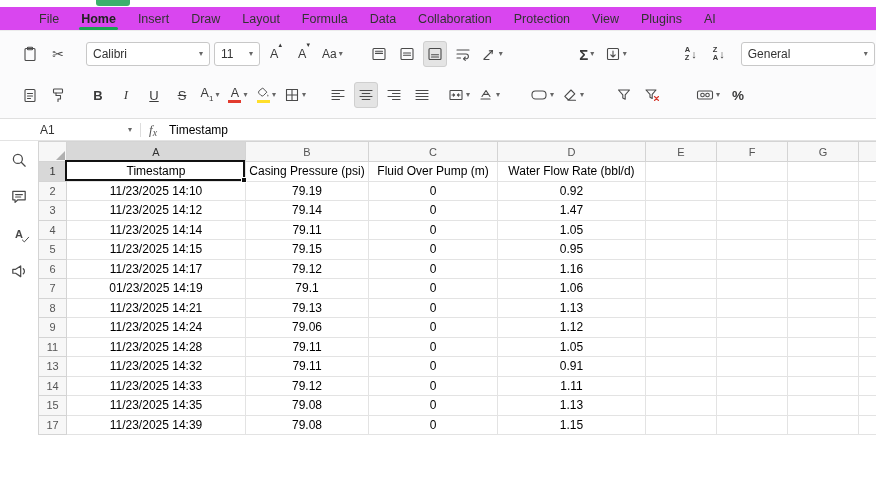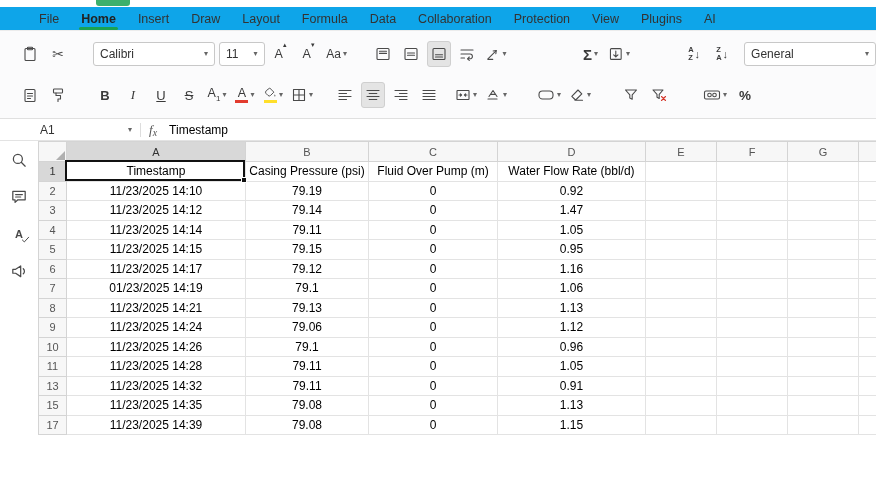--- a/index.html
+++ b/index.html
@@ -8,21 +8,21 @@
     font-family:"Liberation Sans","DejaVu Sans",sans-serif;
     font-size:12px; color:#333; background:#fff; position:relative;
   }
 
   
   .tabstrip { height:7px; position:relative; background:#fff; }
   .tab-frag { position:absolute; left:96px; top:0; width:34px; height:6px;
               background:#1aa252; border-radius:0 0 3px 3px; opacity:.85; }
 
   
-  .menubar { display:flex; align-items:center; height:23px; padding-left:28px; background:#0ea5e9; }
+  .menubar { display:flex; align-items:center; height:23px; padding-left:28px; background:#d946ef; }
   .menu-item { position:relative; padding:3px 11px; font-size:12.5px; color:#333; cursor:default; white-space:nowrap; }
   .menu-item.active { color:#222; font-weight:bold; }
   .menu-item.active::after { content:""; position:absolute; left:9px; right:9px; bottom:-1px;
                              height:3px; background:#1aa252; border-radius:2px; }
 
   
   .toolbar { height:89px; background:#fbfbfc; border-top:1px solid #ececec; border-bottom:1px solid #e0e0e0;
              padding:5px 0 5px 18px; display:flex; flex-direction:column; justify-content:space-between; }
   .tb-row { display:flex; align-items:center; height:36px; gap:4px; flex-wrap:nowrap; }
   .tbtn { display:inline-flex; align-items:center; justify-content:center; height:26px; min-width:24px;
@@ -78,21 +78,21 @@
   .grid tbody td { height:19.5px; border:1px solid #e3e3e3; font-size:12px; color:#000;
                    text-align:center; padding:0; white-space:nowrap; overflow:visible; }
   .corner-tri { position:absolute; right:1px; bottom:1px; width:0; height:0;
                 border-left:9px solid transparent; border-bottom:9px solid #b0b0b0; }
   .sel-overlay { position:absolute; left:27px; top:19px; width:180px; height:21px;
                  border:2px solid #111111; pointer-events:none; z-index:2; }
   .fill-handle { position:absolute; right:-4px; bottom:-4px; width:6px; height:6px;
                  background:#111111; border:1px solid #fff; pointer-events:auto; }
 
   
-  .ml30{margin-left:19px}.ml18{margin-left:18px}.ml66{margin-left:66px}.ml46{margin-left:46px}
+  .ml30{margin-left:12px}.ml18{margin-left:18px}.ml66{margin-left:66px}.ml46{margin-left:46px}
   .ml6{margin-left:6px}.ml14{margin-left:14px}.ml8{margin-left:8px}.ml22{margin-left:22px}.ml26{margin-left:26px}
   .w124{width:124px}.w46{width:46px}.w110{width:134px}
 </style>
 </head>
 <body>
 
 <div class="tabstrip">
   <div class="tab-frag"></div>
 </div>
 
@@ -512,47 +512,47 @@
             <td>11/23/2025 14:24</td>
             <td>79.06</td>
             <td>0</td>
             <td>1.12</td>
             <td></td>
             <td></td>
             <td></td>
             <td></td>
           </tr>
           <tr>
-            <th class="rowhead">10</th>
-            <td>11/23/2025 14:26</td>
-            <td>79.1</td>
-            <td>0</td>
-            <td>0.96</td>
-            <td></td>
-            <td></td>
-            <td></td>
-            <td></td>
-          </tr>
-          <tr>
             <th class="rowhead">11</th>
             <td>11/23/2025 14:28</td>
             <td>79.11</td>
             <td>0</td>
             <td>1.05</td>
             <td></td>
             <td></td>
             <td></td>
             <td></td>
           </tr>
           <tr>
             <th class="rowhead">13</th>
             <td>11/23/2025 14:32</td>
             <td>79.11</td>
             <td>0</td>
             <td>0.91</td>
+            <td></td>
+            <td></td>
+            <td></td>
+            <td></td>
+          </tr>
+          <tr>
+            <th class="rowhead">14</th>
+            <td>11/23/2025 14:33</td>
+            <td>79.12</td>
+            <td>0</td>
+            <td>1.11</td>
             <td></td>
             <td></td>
             <td></td>
             <td></td>
           </tr>
           <tr>
             <th class="rowhead">15</th>
             <td>11/23/2025 14:35</td>
             <td>79.08</td>
             <td>0</td>

